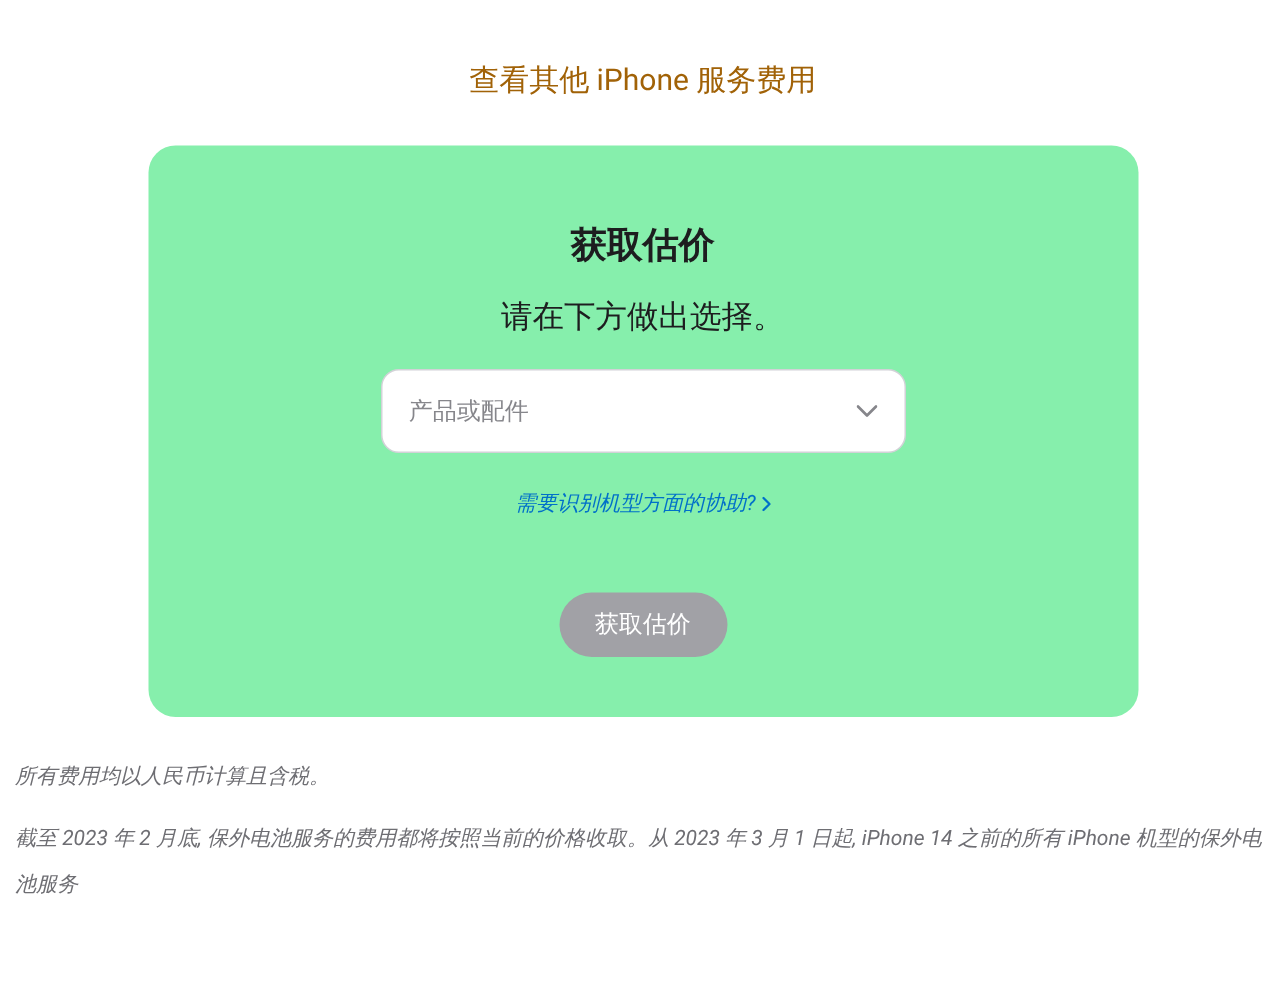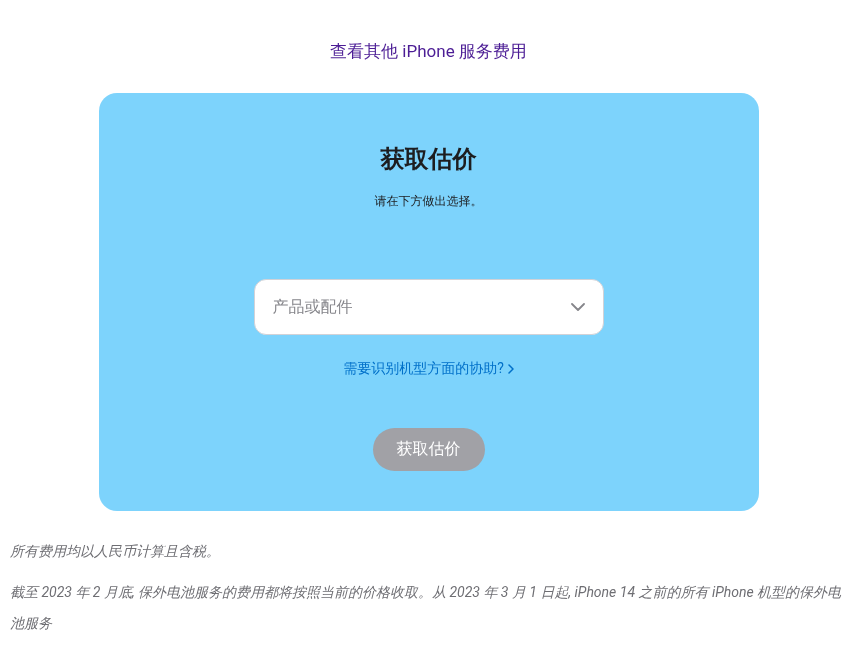--- a/index.html
+++ b/index.html
@@ -16,43 +16,43 @@
     }
     .container {
       width: 100%;
       padding: 0;
     }
     .top-link {
       text-align: center;
       padding: 40px 0 30px;
     }
     .top-link a {
-      color: #4c1d95;
-      font-size: 17px;
+      color: #a16207;
+      font-size: 20px;
       text-decoration: none;
       cursor: pointer;
     }
     .card {
-      background: #7dd3fc;
+      background: #86efac;
       border-radius: 18px;
       width: 660px;
       margin: 0 auto 25px;
       padding: 50px 40px 40px;
       text-align: center;
     }
     .card-title {
       font-size: 24px;
       font-weight: 600;
       color: #1d1d1f;
       margin-bottom: 18px;
     }
     .card-subtitle {
-      font-size: 12px;
+      font-size: 21px;
       color: #1d1d1f;
-      margin-bottom: 69px;
+      margin-bottom: 21px;
     }
     .select-wrapper {
       position: relative;
       width: 350px;
       margin: 0 auto 20px;
     }
     .select-box {
       width: 100%;
       height: 56px;
       background: #fff;
@@ -80,20 +80,21 @@
     .help-link {
       display: inline-flex;
       align-items: center;
       gap: 4px;
       color: #0070c9;
       font-size: 14px;
       text-decoration: none;
       cursor: pointer;
       margin-top: 5px;
       margin-bottom: 50px;
+      font-style: italic;
     }
     .help-link .chevron-right {
       width: 6px;
       height: 10px;
       display: inline-block;
     }
     .help-link .chevron-right svg {
       width: 100%;
       height: 100%;
       display: block;

